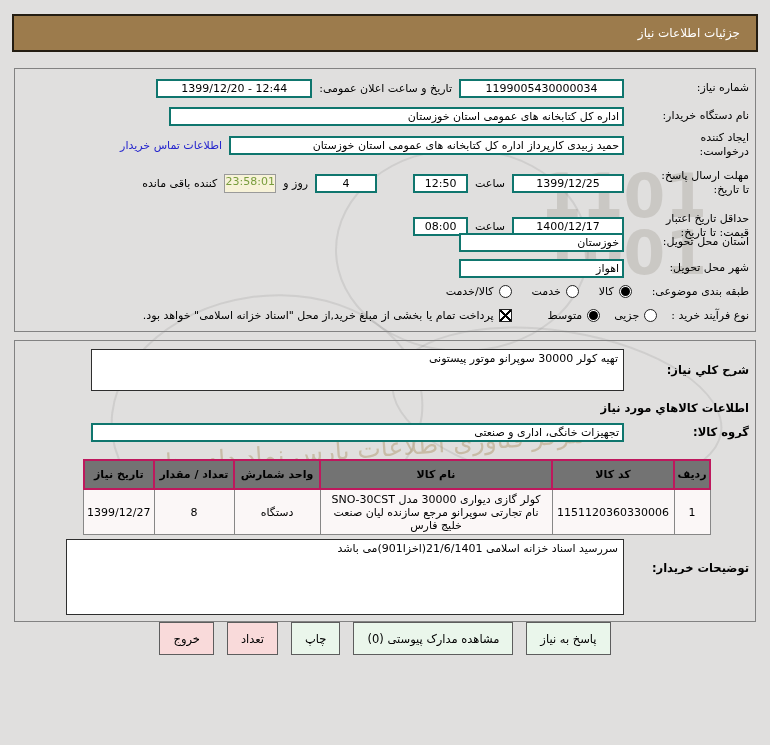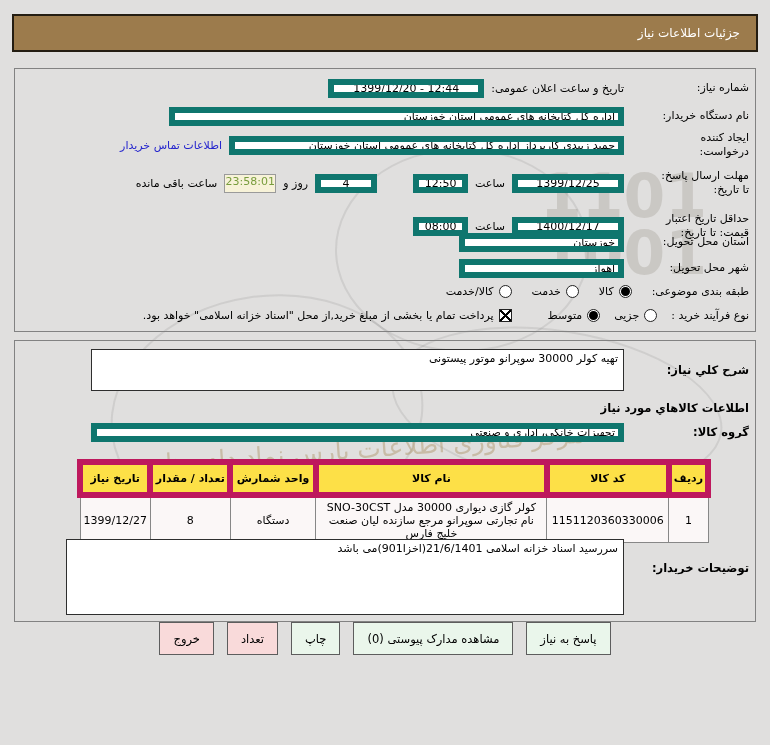--- a/index.html
+++ b/index.html
@@ -31,21 +31,21 @@
   .panel1{top:68px;height:262px;}
   .panel2{top:340px;height:280px;}
 
   .frow{position:absolute;right:6px;left:6px;display:flex;align-items:center;gap:7px;}
   .lbl{flex:0 0 118px;width:118px;font-size:11px;color:#000;line-height:1.3;text-align:right;}
   .lbl span{display:block;}
   .lbl-inline{font-size:11px;}
   .b{font-weight:bold;font-size:11.5px;}
   .txt{font-size:11px;}
 
-  .inp{height:19px;border:6px solid #0f766e;background:#fff;font-family:"DejaVu Sans",sans-serif;
+  .inp{height:19px;border:2px solid #0f766e;background:#fff;font-family:"DejaVu Sans",sans-serif;
     font-size:11px;padding:0 3px;box-sizing:border-box;color:#000;}
   .ltr{direction:ltr;}
   .center{text-align:center;}
   .w165{width:165px;} .w156{width:156px;} .w455{width:455px;} .w395{width:395px;}
   .w100{width:112px;} .w55{width:55px;} .w62{width:62px;}
   .cd{width:52px;height:19px;border:1px solid #9a9a9a;background:#f7f2d8;color:#789c3c;
     font-size:11px;text-align:center;direction:ltr;box-sizing:border-box;font-family:"DejaVu Sans",sans-serif;}
   .link{color:#2323cd;font-size:11px;cursor:pointer;}
 
   .radio{flex:0 0 13px;width:13px;height:13px;border:1px solid #222;border-radius:50%;
@@ -56,21 +56,21 @@
     linear-gradient(45deg,transparent 45%,#000 45%,#000 55%,transparent 55%),
     linear-gradient(-45deg,transparent 45%,#000 45%,#000 55%,transparent 55%);}
   .opt{display:flex;align-items:center;gap:5px;}
 
   .box{border:1px solid #2e2e2e;background:#fff;font-size:11px;padding:2px 5px;
     box-sizing:border-box;overflow:hidden;}
   .descbox{width:533px;height:42px;}
   .notesbox{width:558px;height:76px;}
 
   .gtable{position:absolute;top:118px;right:44px;left:62px;border-collapse:collapse;}
-  .gtable th{background:#fde047;border:6px solid #be185d;font-size:11px;font-weight:bold;
+  .gtable th{background:#737373;border:2px solid #be185d;font-size:11px;font-weight:bold;
     height:25px;padding:1px 2px;margin-top:48px;}
   .gtable td{background:#fbf7f7;border:1px solid #878787;font-size:11px;text-align:center;
     height:42px;padding:1px 3px;}
 
   .btnbar{position:absolute;z-index:1;top:622px;left:0;right:0;display:flex;
     justify-content:center;gap:13px;}
   .btn{height:33px;padding:0 13px;border:1px solid #5d5d5d;font-family:"DejaVu Sans",sans-serif;
     font-size:11.5px;color:#000;cursor:pointer;}
   .btn.green{background:#eaf6eb;}
   .btn.pink{background:#f9dada;}
@@ -92,20 +92,21 @@
     <div class="wm-l2">پایگاه اطلاع رسانی مناقصه و مزایده</div>
     <div class="wm-phone">۰۲۱-۸۸۱۴۹۶۷۰-۵</div>
   </div>
 
   <div class="titlebar">جزئیات اطلاعات نیاز</div>
 
   <div class="panel panel1">
 
     <div class="frow" style="top:10px">
       <div class="lbl">شماره نیاز:</div>
+      <input class="inp w165 center ltr" readonly="" value="1199005430000034" style="">
       <span class="txt">تاریخ و ساعت اعلان عمومی:</span>
       <input class="inp w156 center ltr" readonly="" value="1399/12/20 - 12:44" style="">
     </div>
 
     <div class="frow" style="top:38px">
       <div class="lbl">نام دستگاه خریدار:</div>
       <input class="inp w455" readonly="" value="اداره کل کتابخانه های عمومی استان خوزستان" style="">
     </div>
 
     <div class="frow" style="top:62px">
@@ -122,21 +123,21 @@
         <span>مهلت ارسال پاسخ:</span>
         <span>تا تاریخ:</span>
       </div>
       <input class="inp w100 center ltr" readonly="" value="1399/12/25" style="">
       <span class="txt">ساعت</span>
       <input class="inp w55 center ltr" readonly="" value="12:50" style="">
       <span style="width:22px"></span>
       <input class="inp w62 center" readonly="" value="4" style="">
       <span class="txt">روز و</span>
       <span class="cd">23:58:01</span>
-      <span class="txt">ساعت باقی مانده</span>
+      <span class="txt">کننده باقی مانده</span>
     </div>
 
     <div class="frow" style="top:143px">
       <div class="lbl">
         <span>حداقل تاریخ اعتبار</span>
         <span>قیمت: تا تاریخ:</span>
       </div>
       <input class="inp w100 center ltr" readonly="" value="1400/12/17" style="">
       <span class="txt">ساعت</span>
       <input class="inp w55 center ltr" readonly="" value="08:00" style="">

